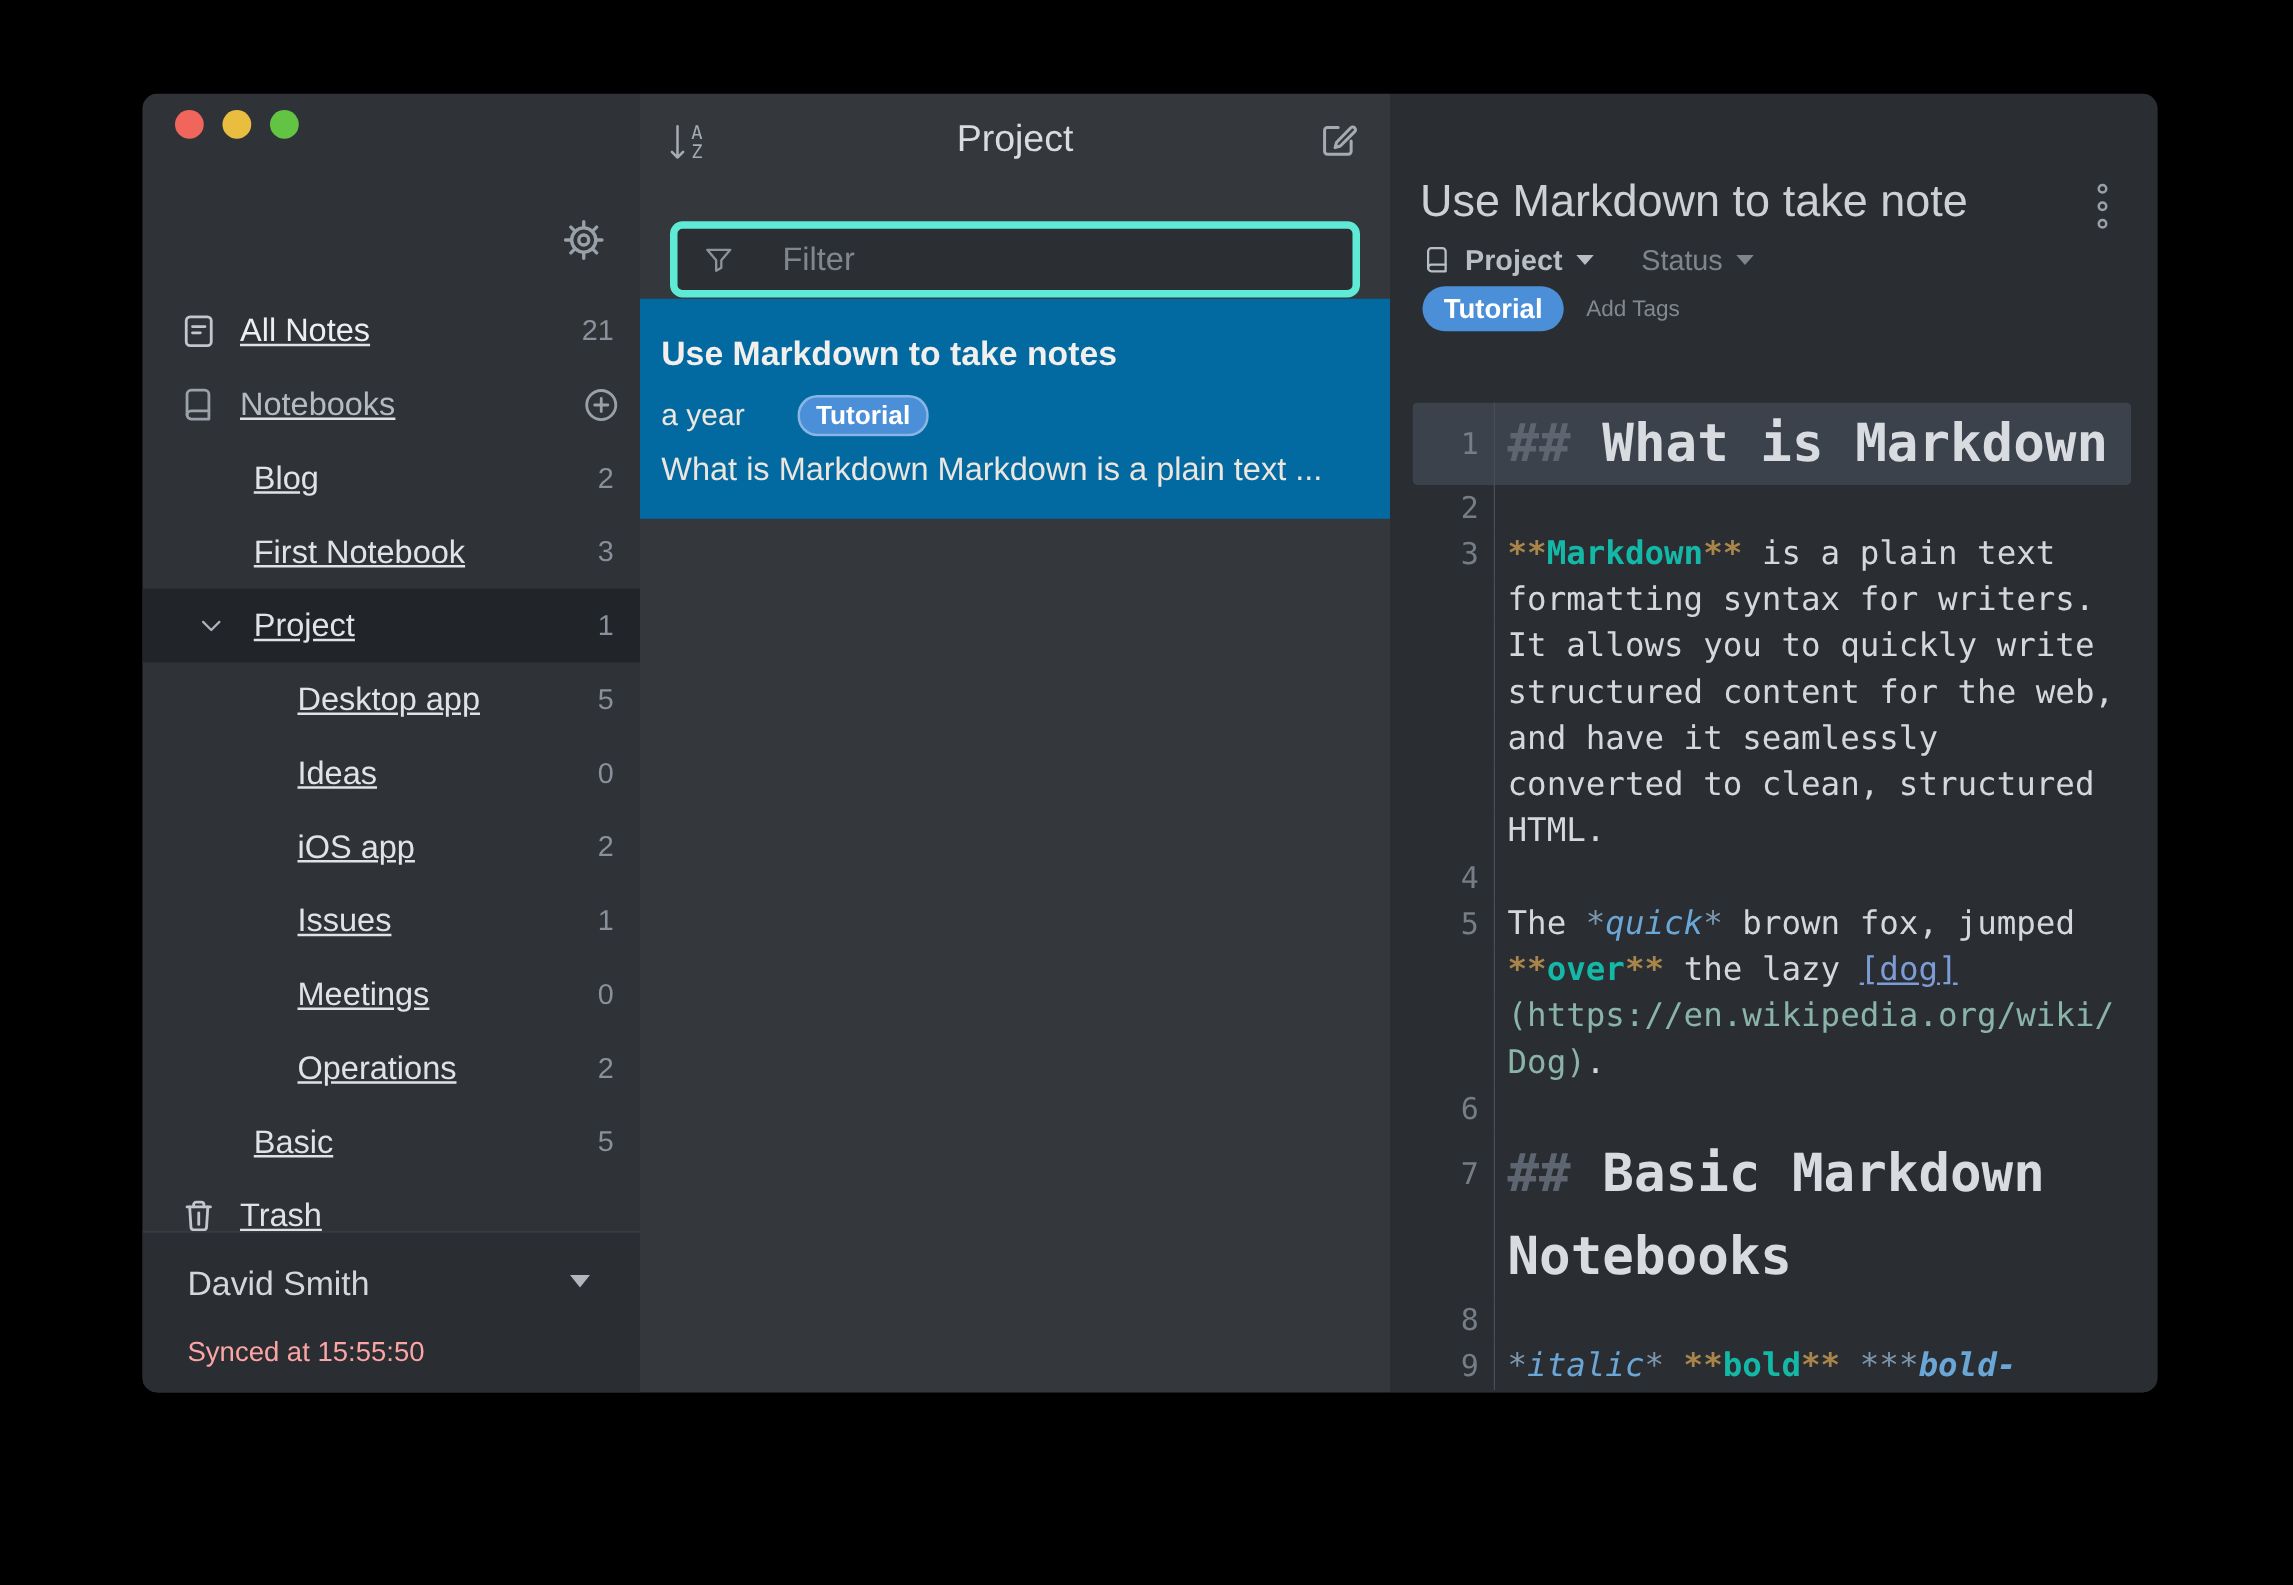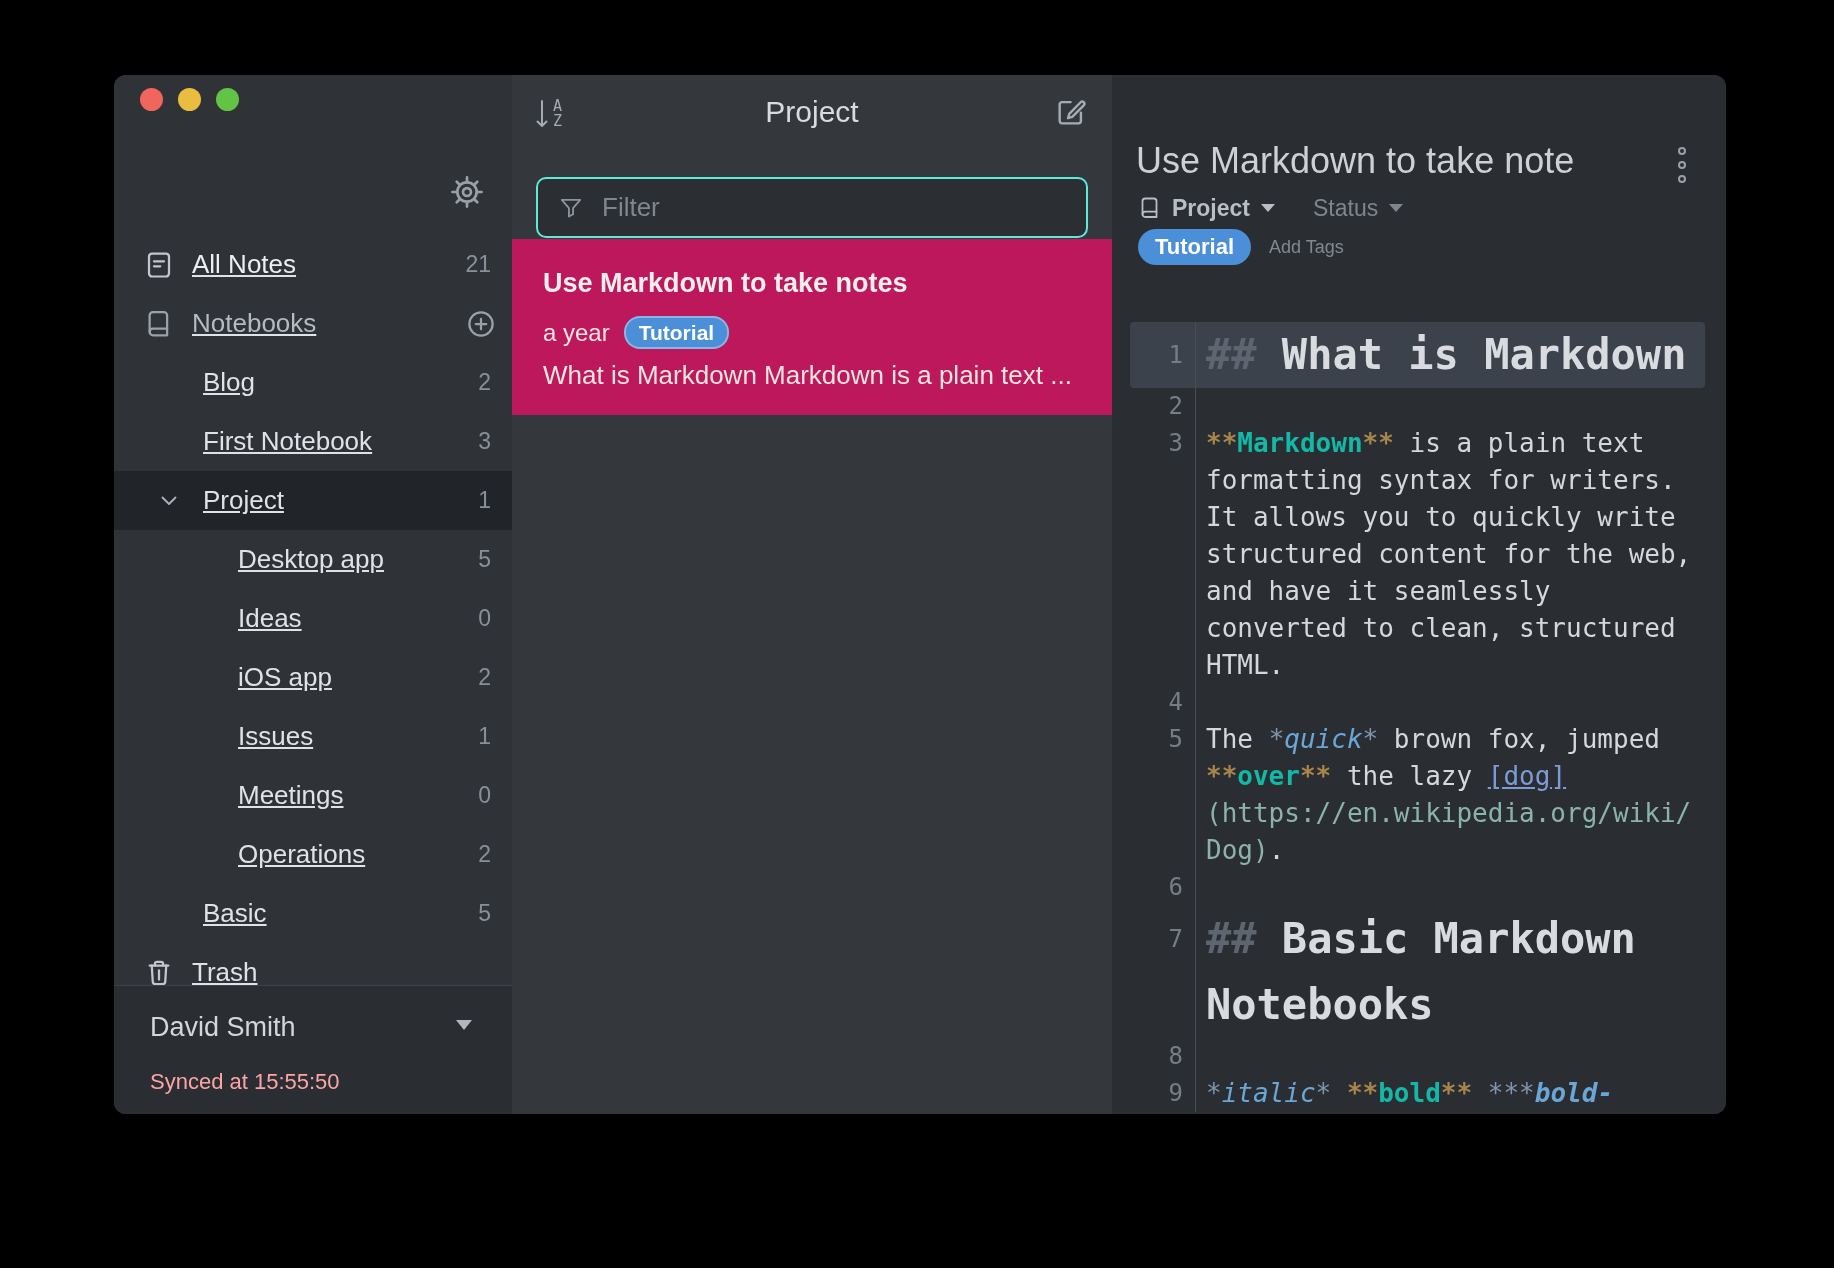--- a/index.html
+++ b/index.html
@@ -39,28 +39,28 @@
   .sync{margin-top:26px;font-size:22px;color:#fca5a5;}
 
   
   .notelist{position:relative;width:600px;flex:none;background:#34383d;}
   .m-title{position:absolute;top:17px;left:0;right:0;text-align:center;font-size:30px;color:#d9dcdf;line-height:40px;}
   .sort-btn{position:absolute;top:22px;left:24px;display:flex;align-items:center;color:#a6abb2;background:none;border:none;padding:0;}
   .sort-btn svg{width:16px;height:34px;}
   .sort-az{display:flex;flex-direction:column;font-size:15px;line-height:15px;font-family:"DejaVu Sans Mono",monospace;margin-left:1px;}
   .compose-btn{position:absolute;top:20px;right:24px;width:34px;height:34px;color:#a6abb2;background:none;border:none;padding:0;}
   .compose-btn svg{width:34px;height:34px;display:block;}
-  .filter-box{position:absolute;top:102px;left:24px;right:24px;height:61px;background:#2b2f34;border:2px solid #5eead4;border-radius:10px;
-              display:flex;align-items:center;padding-left:20px;box-sizing:border-box;}
+  .filter-box{position:absolute;top:102px;left:24px;right:24px;height:61px;background:#2b2f34;border:6px solid #5eead4;border-radius:10px;
+              display:flex;align-items:center;padding-left:20px;box-sizing:border-box;gap:20px;}
   .filter-box svg{width:26px;height:26px;color:#8d939b;flex:none;}
   .filter-input{flex:1;margin-left:16px;background:transparent;border:none;outline:none;font-size:26px;color:#d5d8db;font-family:"Liberation Sans",sans-serif;}
   .filter-input::placeholder{color:#80868e;}
-  .note-card{position:absolute;top:164px;left:0;width:100%;height:176px;background:#be185d;box-sizing:border-box;padding:27px 28px 0 31px;cursor:default;}
+  .note-card{position:absolute;top:164px;left:0;width:100%;height:176px;background:#0369a1;box-sizing:border-box;padding:27px 28px 0 17px;cursor:default;}
   .nc-title{font-size:27px;font-weight:bold;color:#f2efec;line-height:34px;white-space:nowrap;overflow:hidden;}
-  .nc-meta{margin-top:17px;display:flex;align-items:center;height:31px;}
+  .nc-meta{margin-top:17px;display:flex;align-items:center;height:31px;gap:28px;}
   .nc-age{font-size:24px;color:#ede7e0;}
   .nc-tag{margin-left:14px;background:#4a8fd8;border:2px solid rgba(255,255,255,.35);color:#fff;font-size:21px;font-weight:bold;
           padding:2px 13px;border-radius:16px;line-height:25px;}
   .nc-preview{margin-top:12px;font-size:26px;color:#ece6de;white-space:nowrap;overflow:hidden;}
 
   
   .editor{position:relative;flex:1;background:#2a2e33;}
   .e-title{position:absolute;top:64px;left:24px;right:66px;font-size:36px;font-weight:500;color:#cdd1d5;line-height:44px;white-space:nowrap;overflow:hidden;}
   .kebab{position:absolute;top:72px;right:40px;display:flex;flex-direction:column;gap:6px;background:none;border:none;padding:0;}
   .kebab span{width:8px;height:8px;border:2px solid #9aa0a6;border-radius:50%;box-sizing:border-box;display:block;}

